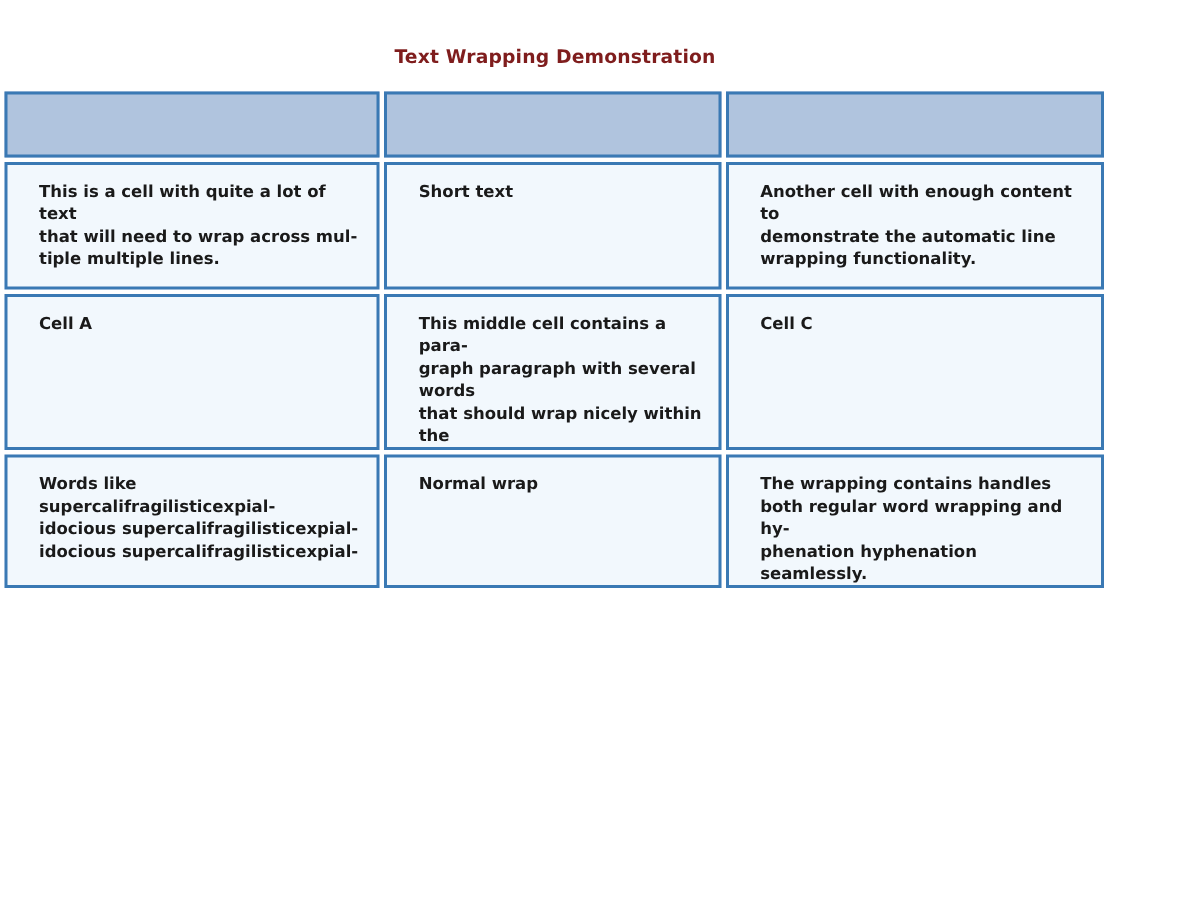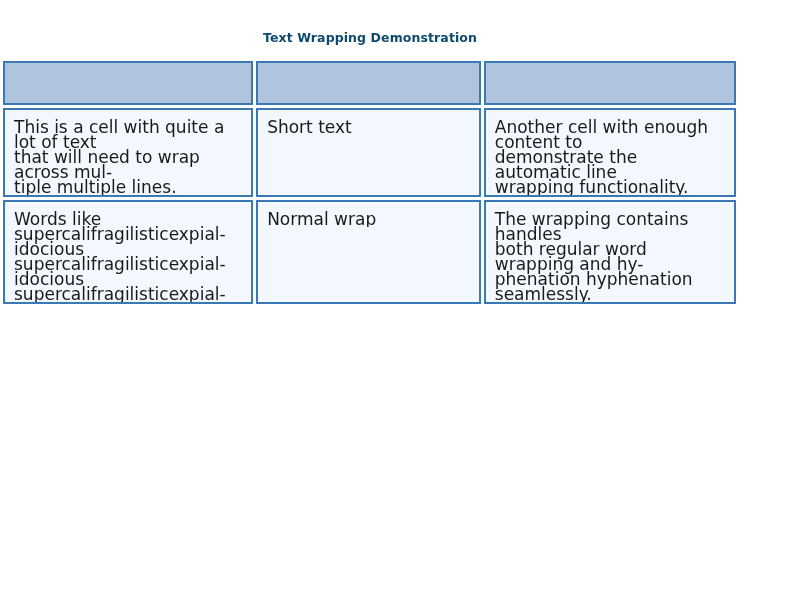--- a/index.html
+++ b/index.html
@@ -16,21 +16,21 @@
   }
 
   #page-title {
     position: absolute;
     left: 0;
     top: 30px;
     width: 740px;
     text-align: center;
     font-size: 12.5px;
     font-weight: bold;
-    color: #0c4a6e;
+    color: #7f1d1d;
     letter-spacing: 0.1px;
   }
 
   #wrap-table {
     position: absolute;
     left: 0px;
     top: 58px;
     width: 739px;
     border-collapse: separate;
     border-spacing: 3px 3px;
@@ -50,26 +50,27 @@
     height: 44px;
   }
 
   #wrap-table td {
     background: #f2f8fd;
     height: 85px;
   }
 
   .cell-text {
     display: block;
-    padding: 10px 9px 0 9px;
-    font-size: 17px;
+    padding: 10px 9px 0 21px;
+    font-size: 11px;
     line-height: 15px;
     color: #1a1a1a;
     white-space: pre-line;
     overflow: hidden;
+    font-weight: bold;
   }
 
   .col-a { width: 245px; }
   .col-b { width: 220px; }
   .col-c { width: 247px; }
 </style>
 </head>
 <body>
 
 <div id="page-title">Text Wrapping Demonstration</div>
@@ -99,20 +100,33 @@
         <span class="cell-text">Short text</span>
       </td>
       <td class="col-c">
         <span class="cell-text">Another cell with enough content to
 demonstrate the automatic line
 wrapping functionality.</span>
       </td>
     </tr>
     <tr>
       <td class="col-a">
+        <span class="cell-text">Cell A</span>
+      </td>
+      <td class="col-b">
+        <span class="cell-text">This middle cell contains a para-
+graph paragraph with several words
+that should wrap nicely within the</span>
+      </td>
+      <td class="col-c">
+        <span class="cell-text">Cell C</span>
+      </td>
+    </tr>
+    <tr>
+      <td class="col-a">
         <span class="cell-text">Words like supercalifragilisticexpial-
 idocious supercalifragilisticexpial-
 idocious supercalifragilisticexpial-</span>
       </td>
       <td class="col-b">
         <span class="cell-text">Normal wrap</span>
       </td>
       <td class="col-c">
         <span class="cell-text">The wrapping contains handles
 both regular word wrapping and hy-

